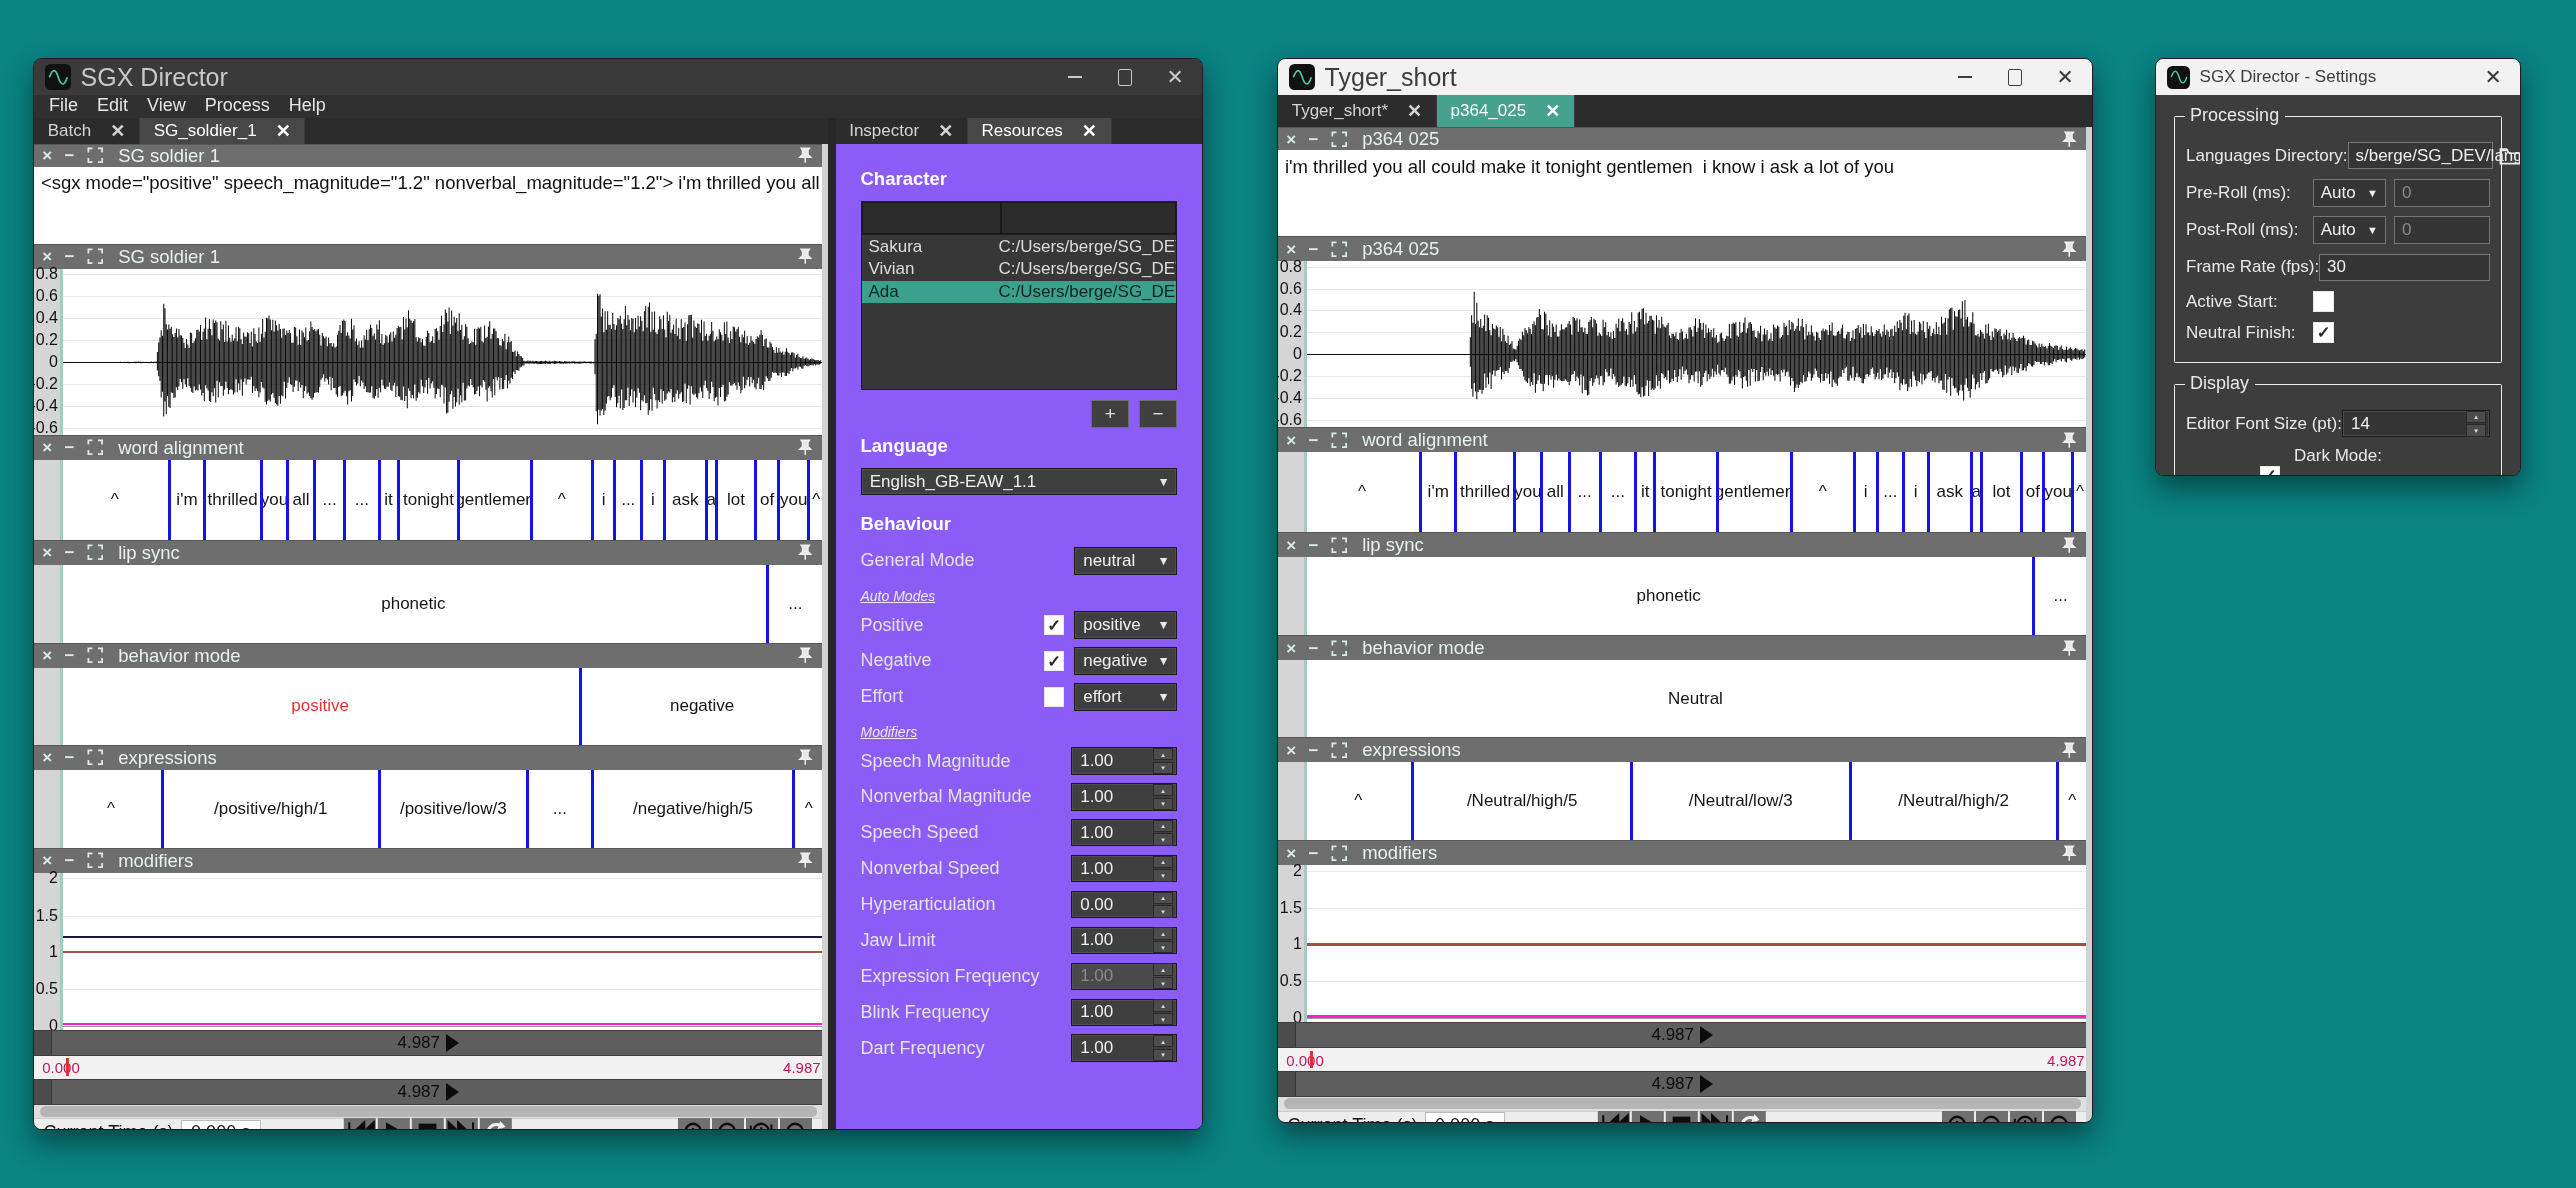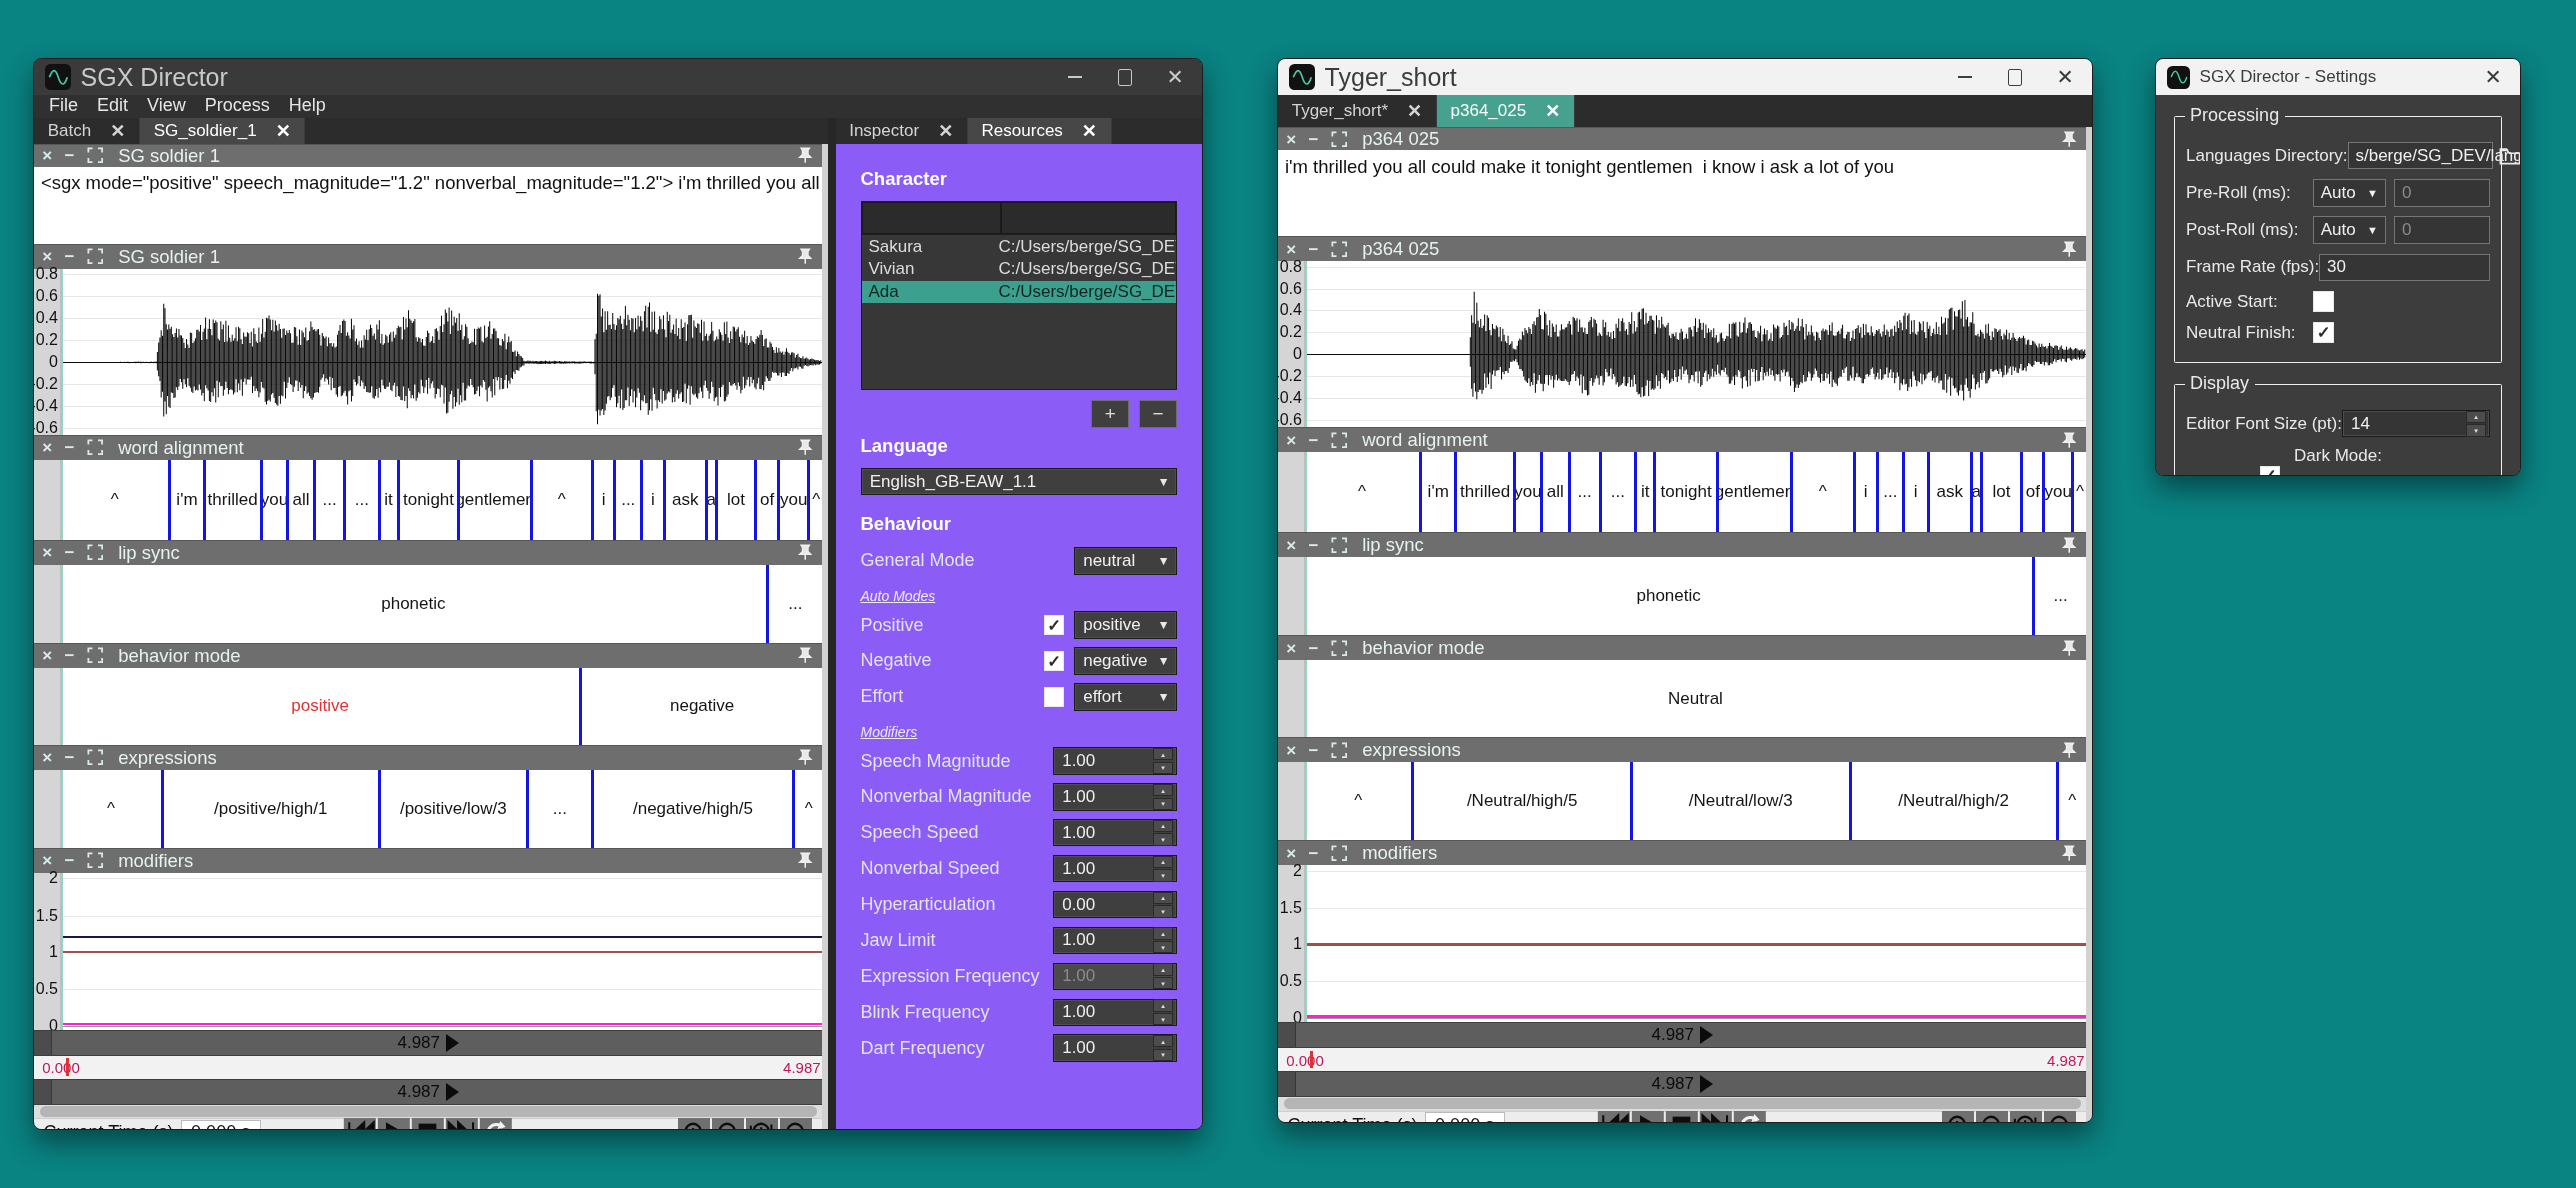--- a/index.html
+++ b/index.html
@@ -79,21 +79,21 @@
   .crow .cpath{flex:1;white-space:nowrap;overflow:hidden;}
   .crow.sel{background:#3ba08e;color:#10251f;}
   .pm-row{display:flex;justify-content:flex-end;gap:9.6px;margin-top:9.6px;}
   .pmbtn{width:36px;height:26px;background:#3f3f3f;border:0.7px solid #6d6d6d;color:#ddd;font-size:19px;display:flex;align-items:center;justify-content:center;}
   .combo{background:#3f3f3f;border:0.7px solid #191919;box-shadow:inset 0 0 0 0.7px #565656;color:#f0f0f0;font-size:17px;display:flex;align-items:center;height:27.4px;padding-left:8.2px;box-sizing:border-box;}
   .combo .arrow{margin-left:auto;width:25px;text-align:center;font-size:12.3px;color:#e8e8e8;}
   .insp-row{display:flex;align-items:center;margin:6.9px 0;height:29px;}
   .insp-label{font-size:18px;flex:1;}
   .checkbox{width:20.6px;height:20.6px;background:#fff;border:1.4px solid #e8e8e8;display:flex;align-items:center;justify-content:center;margin-right:9.6px;box-sizing:border-box;}
   .checkbox span{font-size:16.5px;font-weight:bold;color:#2b2b2b;line-height:1;}
-  .spin{width:124px;height:27.4px;background:#3f3f3f;border:0.7px solid #191919;box-shadow:inset 0 0 0 0.7px #565656;display:flex;align-items:center;box-sizing:border-box;}
+  .spin{width:106px;height:27.4px;background:#3f3f3f;border:0.7px solid #191919;box-shadow:inset 0 0 0 0.7px #565656;display:flex;align-items:center;box-sizing:border-box;}
   .spin .val{flex:1;padding-left:8.2px;font-size:17px;color:#f0f0f0;}
   .spin .btns{width:20.6px;display:flex;flex-direction:column;gap:1.4px;padding-right:2.7px;}
   .spin .sb{height:10.3px;background:#4c4c4c;border:0.7px solid #2a2a2a;display:flex;align-items:center;justify-content:center;font-size:6.2px;color:#ddd;}
   .spin.disabled{background:#4a4a4a;}
   .spin.disabled .val{color:#8b8b8b;}
   .w150{width:103px;}
   
   .set-body{flex:1;background:#3d3d3d;padding:20.6px 18px;color:#e9e9e9;}
   .group{border:1.4px solid #f0f0f0;border-radius:1.4px;position:relative;padding:16.5px 11px 9.6px 11px;margin-bottom:20.6px;}
   .legend{position:absolute;top:-11.7px;left:9.6px;background:#3d3d3d;padding:0 5.5px;font-size:18px;}

